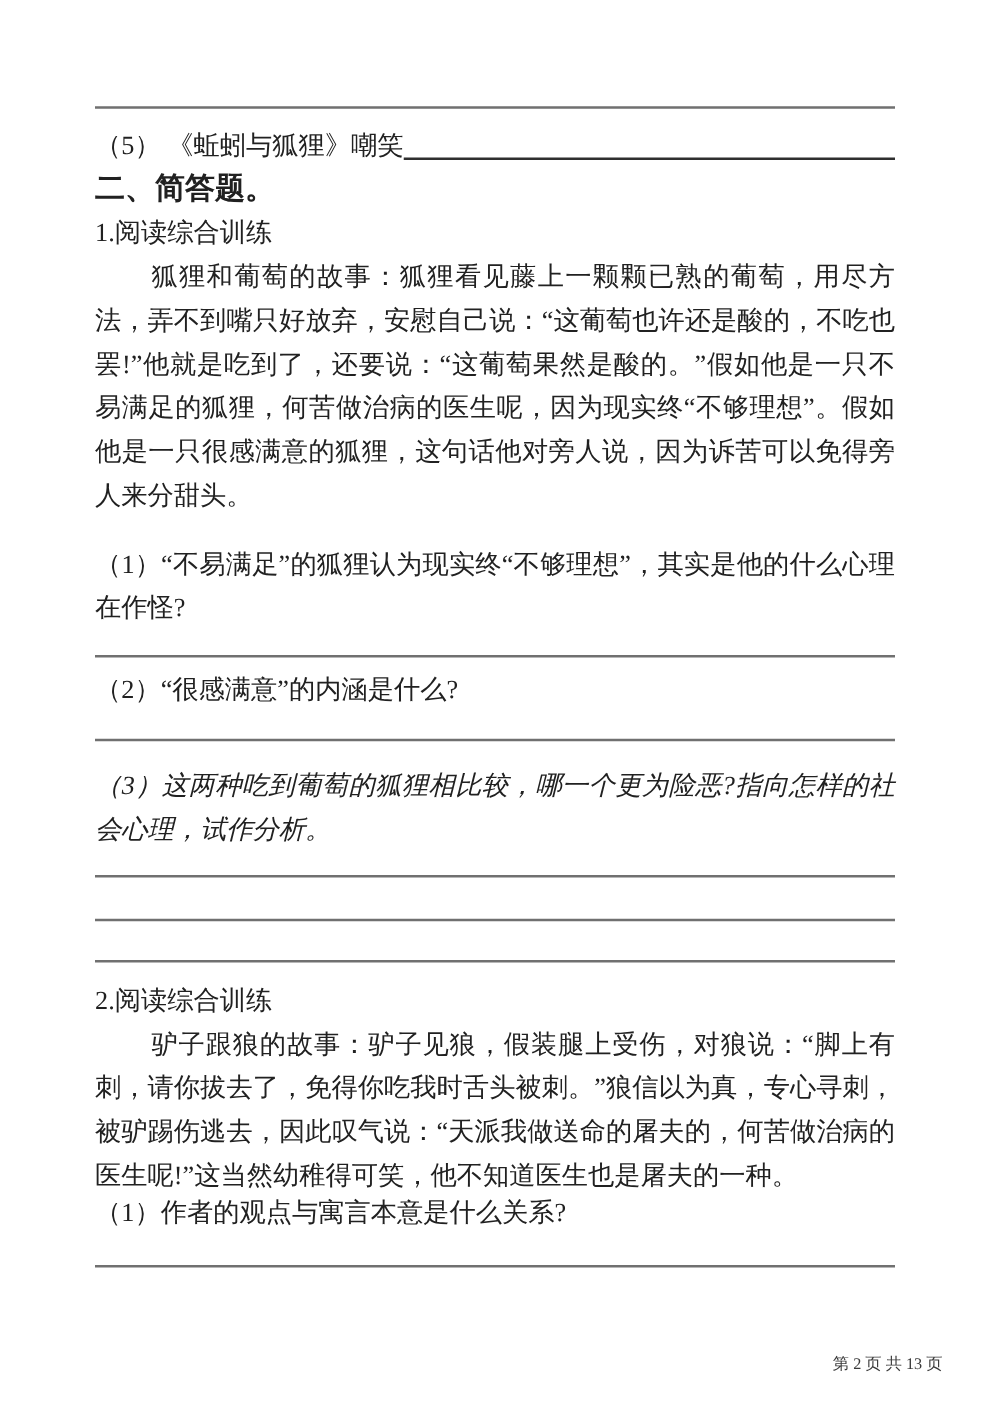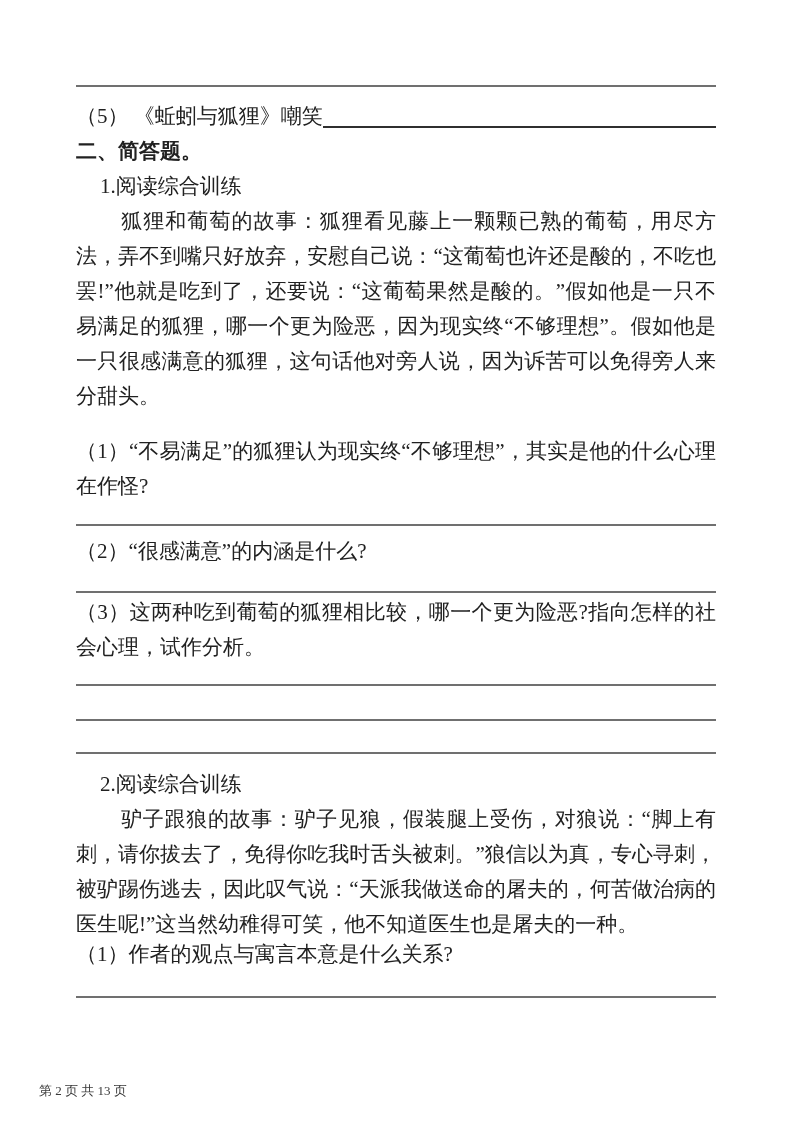--- a/index.html
+++ b/index.html
@@ -10,60 +10,60 @@
     background:#ffffff;
     font-family:"Liberation Serif","DejaVu Serif",serif;
     color:#212121;
     font-size:21px;
     overflow:hidden;
   }
   .content { padding:0 38px 0 37px; }
   .header-rule { border:0; border-top:2px solid #707070; margin:85px 0 0 0; }
   .fill-row { display:flex; height:35px; line-height:35px; white-space:nowrap; }
   .fill-row .blank { flex:1; border-bottom:2px solid #2f2f2f; margin-bottom:6px; }
-  .section-heading { font-weight:bold; font-size:21px; line-height:35px; }
-  .ex-title { line-height:35px;margin-left:24px; }
+  .section-heading { font-weight:bold; font-size:24px; line-height:35px; }
+  .ex-title { line-height:35px; }
   .passage { line-height:35px; text-align:justify; text-indent:2.15em; }
   .question { line-height:35px; text-align:justify; }
   .ans { border-top:2px solid #707070; height:0; font-size:0; }
   .mt8  { margin-top:20px; }
-  .mt10 { margin-top:2px; }
+  .mt10 { margin-top:18px;font-style:italic; }
   .mt11 { margin-top:8px; }
   .mt12 { margin-top:12px; }
   .mt13 { margin-top:13px; }
   .mt19 { margin-top:19px; }
   .mt22 { margin-top:22px; }
   .mt24 { margin-top:24px; }
   .mt31 { margin-top:31px; }
   .mt33 { margin-top:33px; }
   .mtn5 { margin-top:-5px; }
   .footer {
     position:absolute; left:0; right:0; bottom:23px;
-    text-align:left; font-size:13px; color:#3a3a3a; line-height:16px;
+    text-align:right; font-size:13px; color:#3a3a3a; line-height:16px;
   }
 </style>
 </head>
 <body>
 
 <div class="page">
   <div class="content">
 
     <hr class="header-rule">
 
     <div class="fill-row mt12">
       <span>（5） 《蚯蚓与狐狸》嘲笑</span>
       <div class="blank"></div>
     </div>
 
 
     <div class="section-heading">二、简答题。</div>
 
     <div class="ex-title">1.阅读综合训练</div>
 
-    <div class="passage">狐狸和葡萄的故事：狐狸看见藤上一颗颗已熟的葡萄，用尽方法，弄不到嘴只好放弃，安慰自己说：“这葡萄也许还是酸的，不吃也罢!”他就是吃到了，还要说：“这葡萄果然是酸的。”假如他是一只不易满足的狐狸，哪一个更为险恶，因为现实终“不够理想”。假如他是一只很感满意的狐狸，这句话他对旁人说，因为诉苦可以免得旁人来分甜头。</div>
+    <div class="passage">狐狸和葡萄的故事：狐狸看见藤上一颗颗已熟的葡萄，用尽方法，弄不到嘴只好放弃，安慰自己说：“这葡萄也许还是酸的，不吃也罢!”他就是吃到了，还要说：“这葡萄果然是酸的。”假如他是一只不易满足的狐狸，何苦做治病的医生呢，因为现实终“不够理想”。假如他是一只很感满意的狐狸，这句话他对旁人说，因为诉苦可以免得旁人来分甜头。</div>
 
     <div class="question mt8">（1）“不易满足”的狐狸认为现实终“不够理想”，其实是他的什么心理在作怪?</div>
     <div class="ans mt8"></div>
 
     <div class="question mt11">（2）“很感满意”的内涵是什么?</div>
     <div class="ans mt22"></div>
 
     <div class="question mt10">（3）这两种吃到葡萄的狐狸相比较，哪一个更为险恶?指向怎样的社会心理，试作分析。</div>
     <div class="ans mt19"></div>
     <div class="ans mt33"></div>

